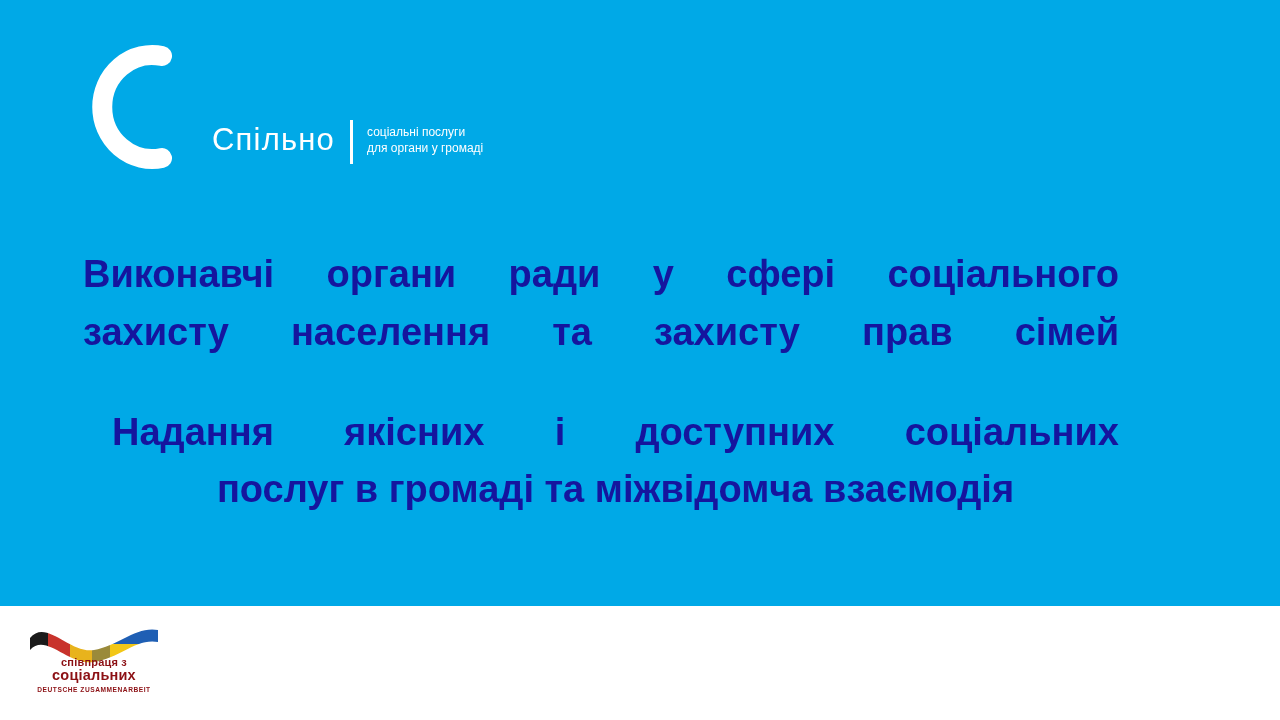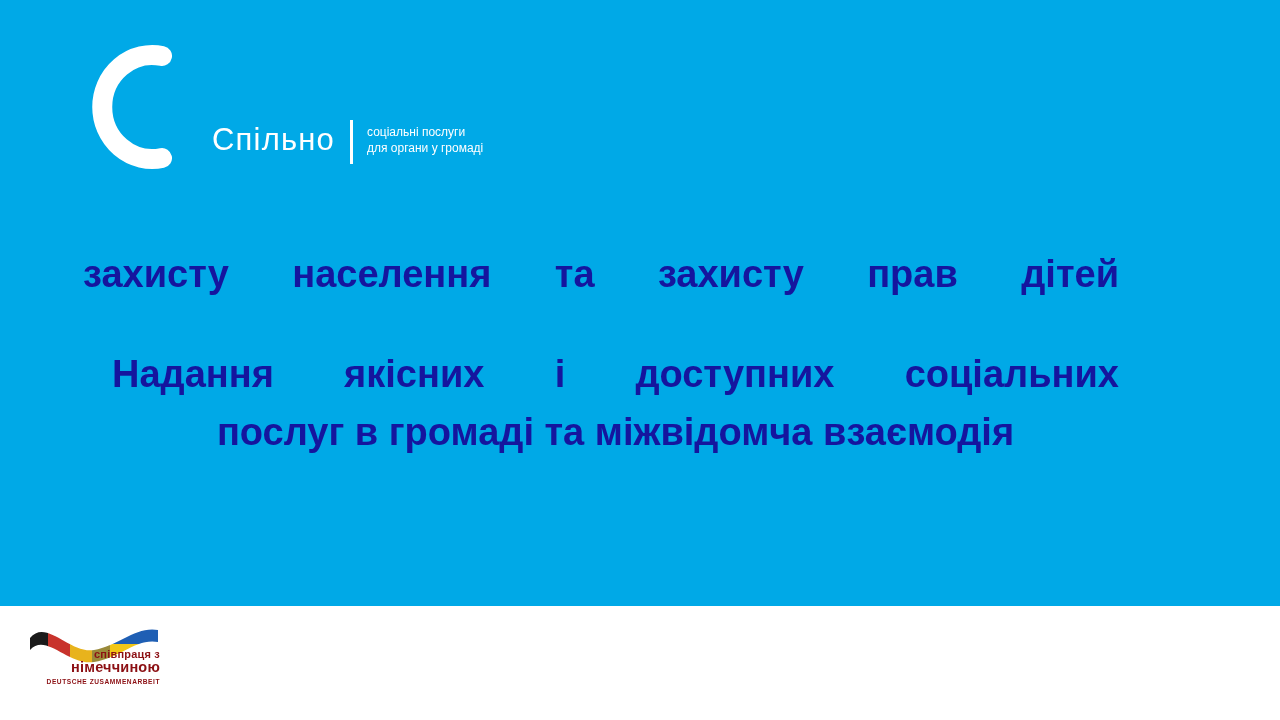--- a/index.html
+++ b/index.html
@@ -105,23 +105,23 @@
 
   
   .giz-logo {
     position:absolute;
     left:24px; top:14px;
     width:140px; height:84px;
   }
   .giz-ribbon { position:absolute; left:0; top:0; width:140px; height:48px; }
   .giz-text {
     position:absolute;
-    left:4px; top:28px;
+    left:4px; top:36px;
     width:132px;
-    text-align:right;
+    text-align:center;
     color:#8c1014;
   }
   .giz-l1 { font-size:11px; font-weight:bold; line-height:1.12; letter-spacing:.2px;}
   .giz-l2 { font-size:14.5px; font-weight:bold; line-height:1.1; letter-spacing:.2px;}
   .giz-l3 { font-size:6.6px; font-weight:bold; letter-spacing:.55px; margin-top:2px;}
 </style>
 </head>
 <body>
 
 <div class="slide">
@@ -140,21 +140,22 @@
 
       <div class="brand-tagline">
         <div>соціальні послуги</div>
         <div>для органи у громаді</div>
       </div>
     </div>
 
     <div class="headlines">
 
       <div class="headline first">
-        <span class="justify-line">захисту населення та захисту прав дітей</span>
+        <span class="justify-line">Виконавчі органи ради у сфері соціального</span>
+        <span class="justify-line">захисту населення та захисту прав сімей</span>
       </div>
 
       <div class="headline second">
         <span class="justify-line">Надання якісних і доступних соціальних</span>
         <span class="last-line">послуг в громаді та міжвідомча взаємодія</span>
       </div>
     </div>
   </div>
 
   <div class="footer">
@@ -171,19 +172,19 @@
           <rect x="0" y="0" width="24" height="48" fill="#1a1a1a"></rect>
           <rect x="24" y="0" width="22" height="48" fill="#c8332c"></rect>
           <rect x="46" y="0" width="22" height="48" fill="#e8b31c"></rect>
           <rect x="68" y="0" width="18" height="48" fill="#9a8a3a"></rect>
           <rect x="86" y="0" width="54" height="24" fill="#1f5fb4"></rect>
           <rect x="86" y="24" width="54" height="24" fill="#f2c717"></rect>
         </g>
       </svg>
       <div class="giz-text">
         <div class="giz-l1">співпраця з</div>
-        <div class="giz-l2">німеччиною</div>
+        <div class="giz-l2">соціальних</div>
         <div class="giz-l3">DEUTSCHE ZUSAMMENARBEIT</div>
       </div>
     </div>
 
   </div>
 </div>
 
 </body></html>

